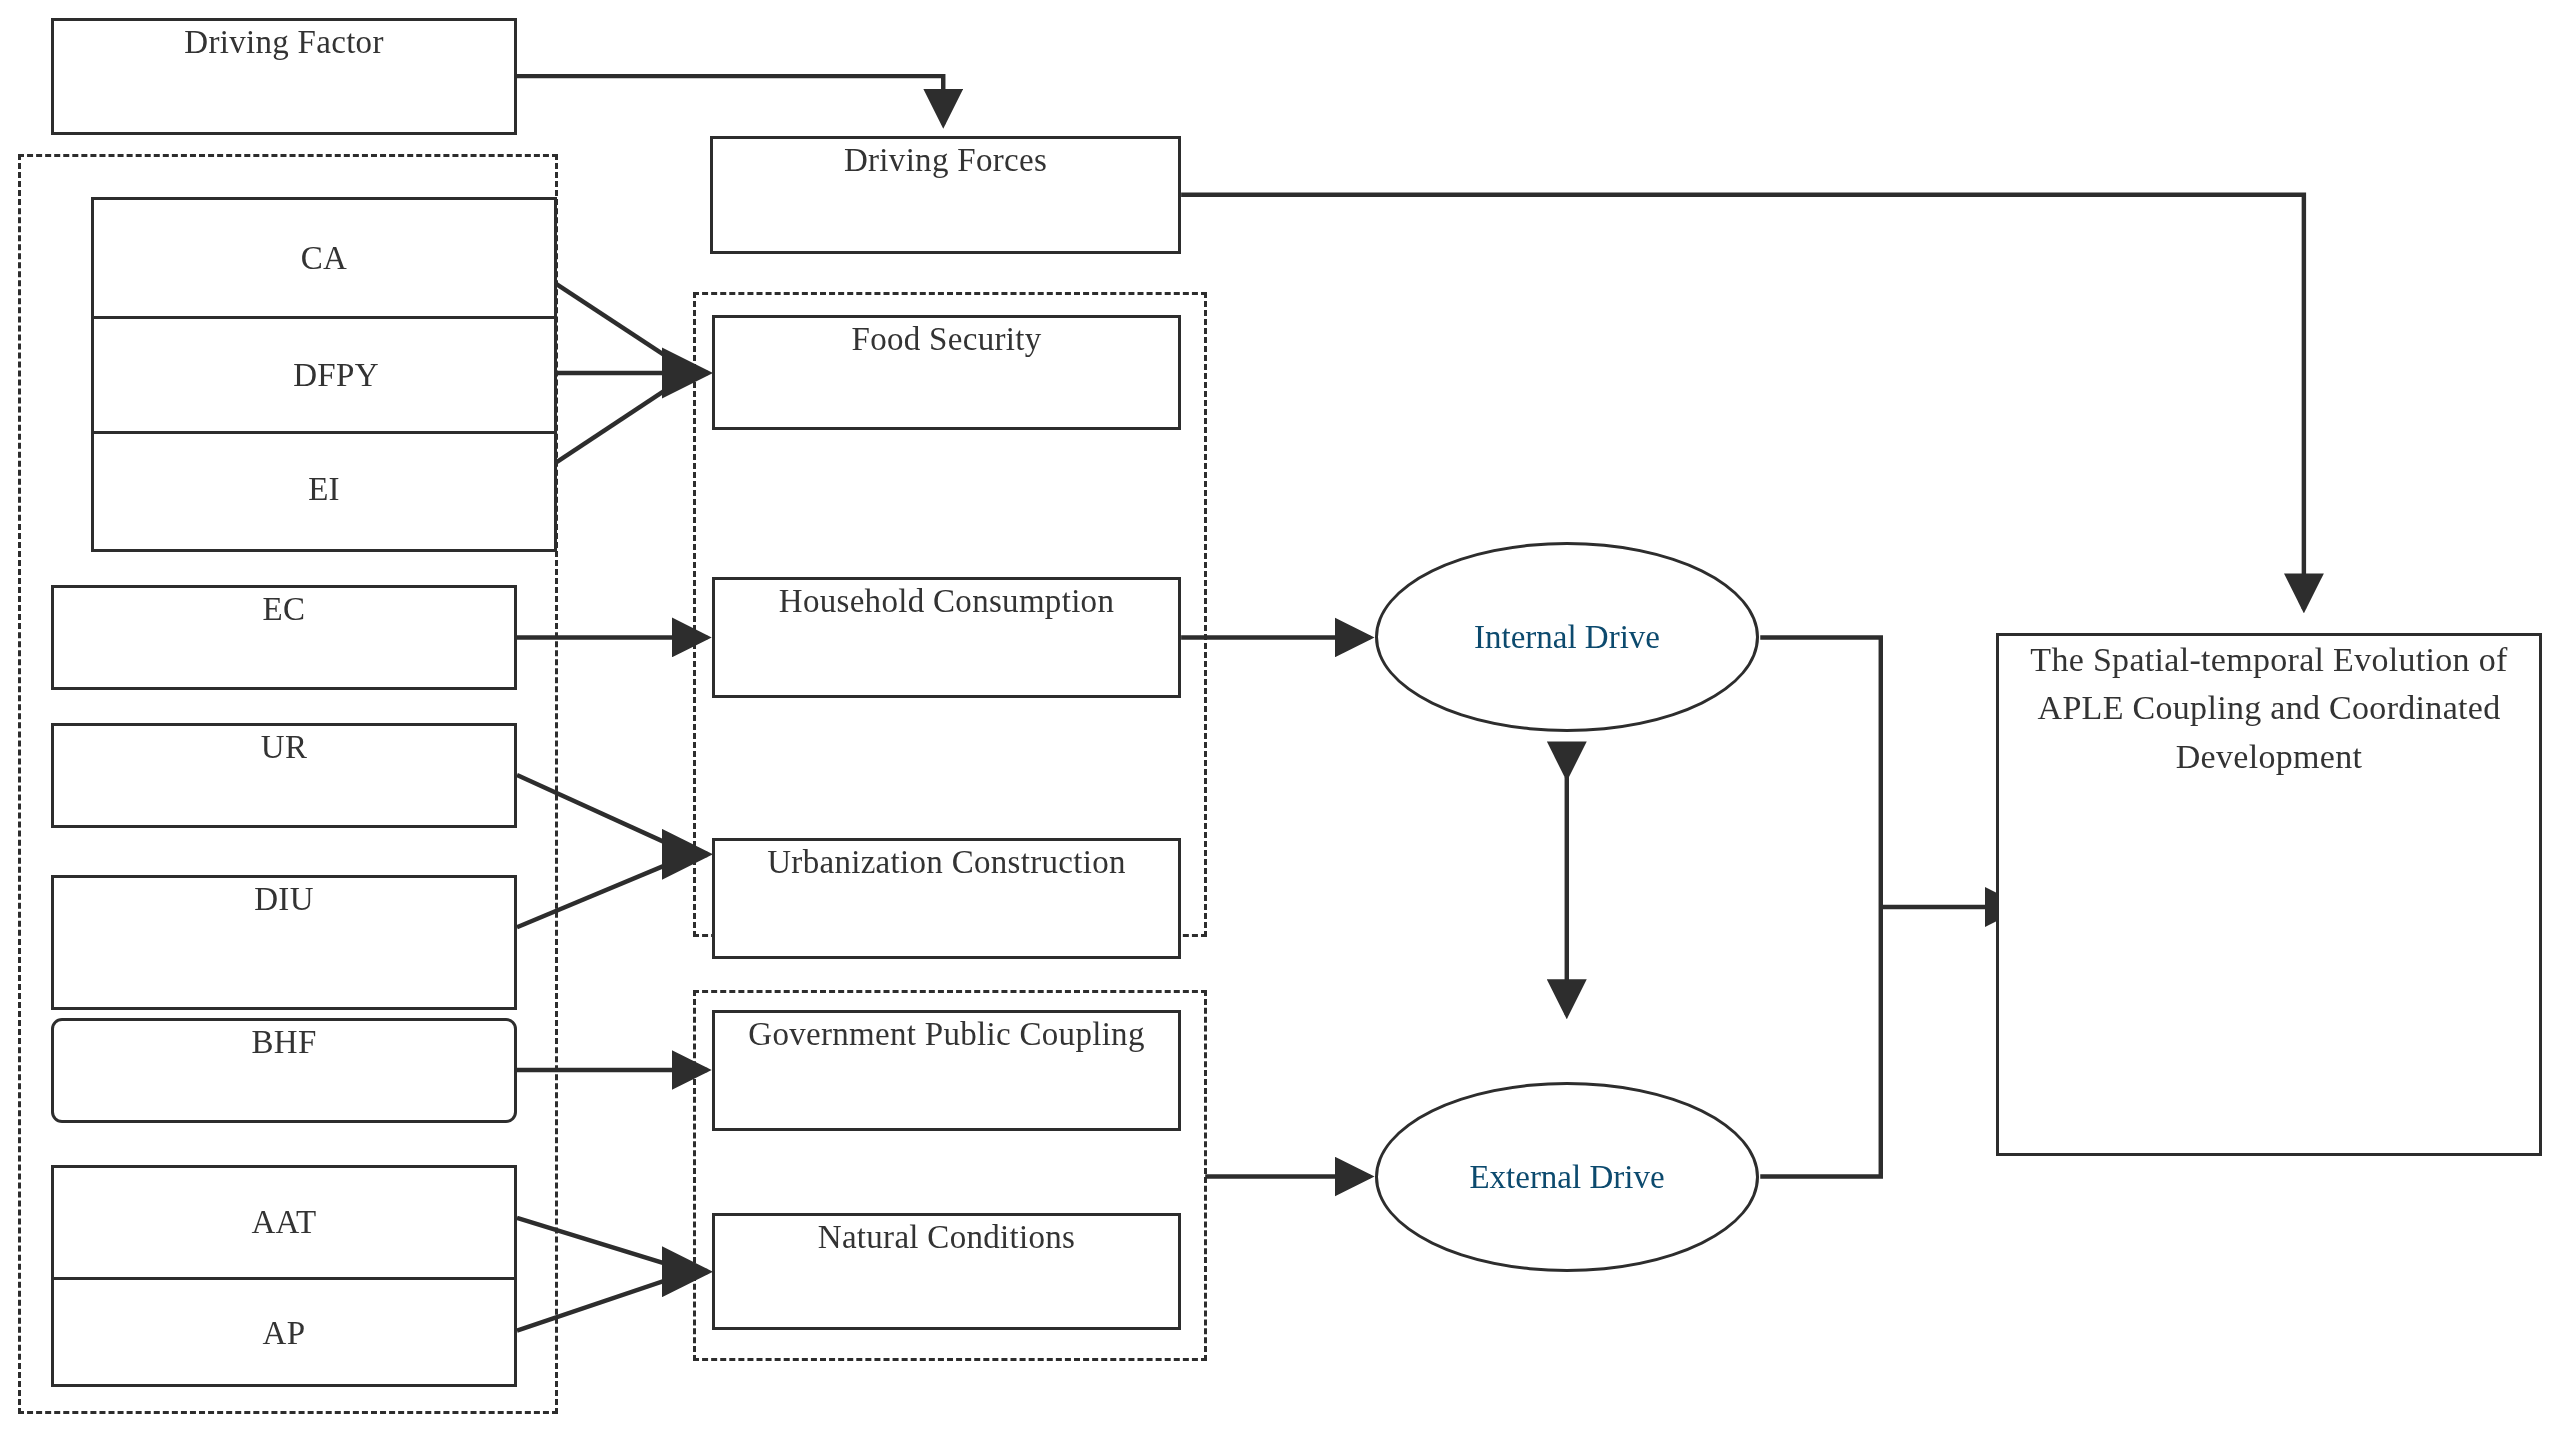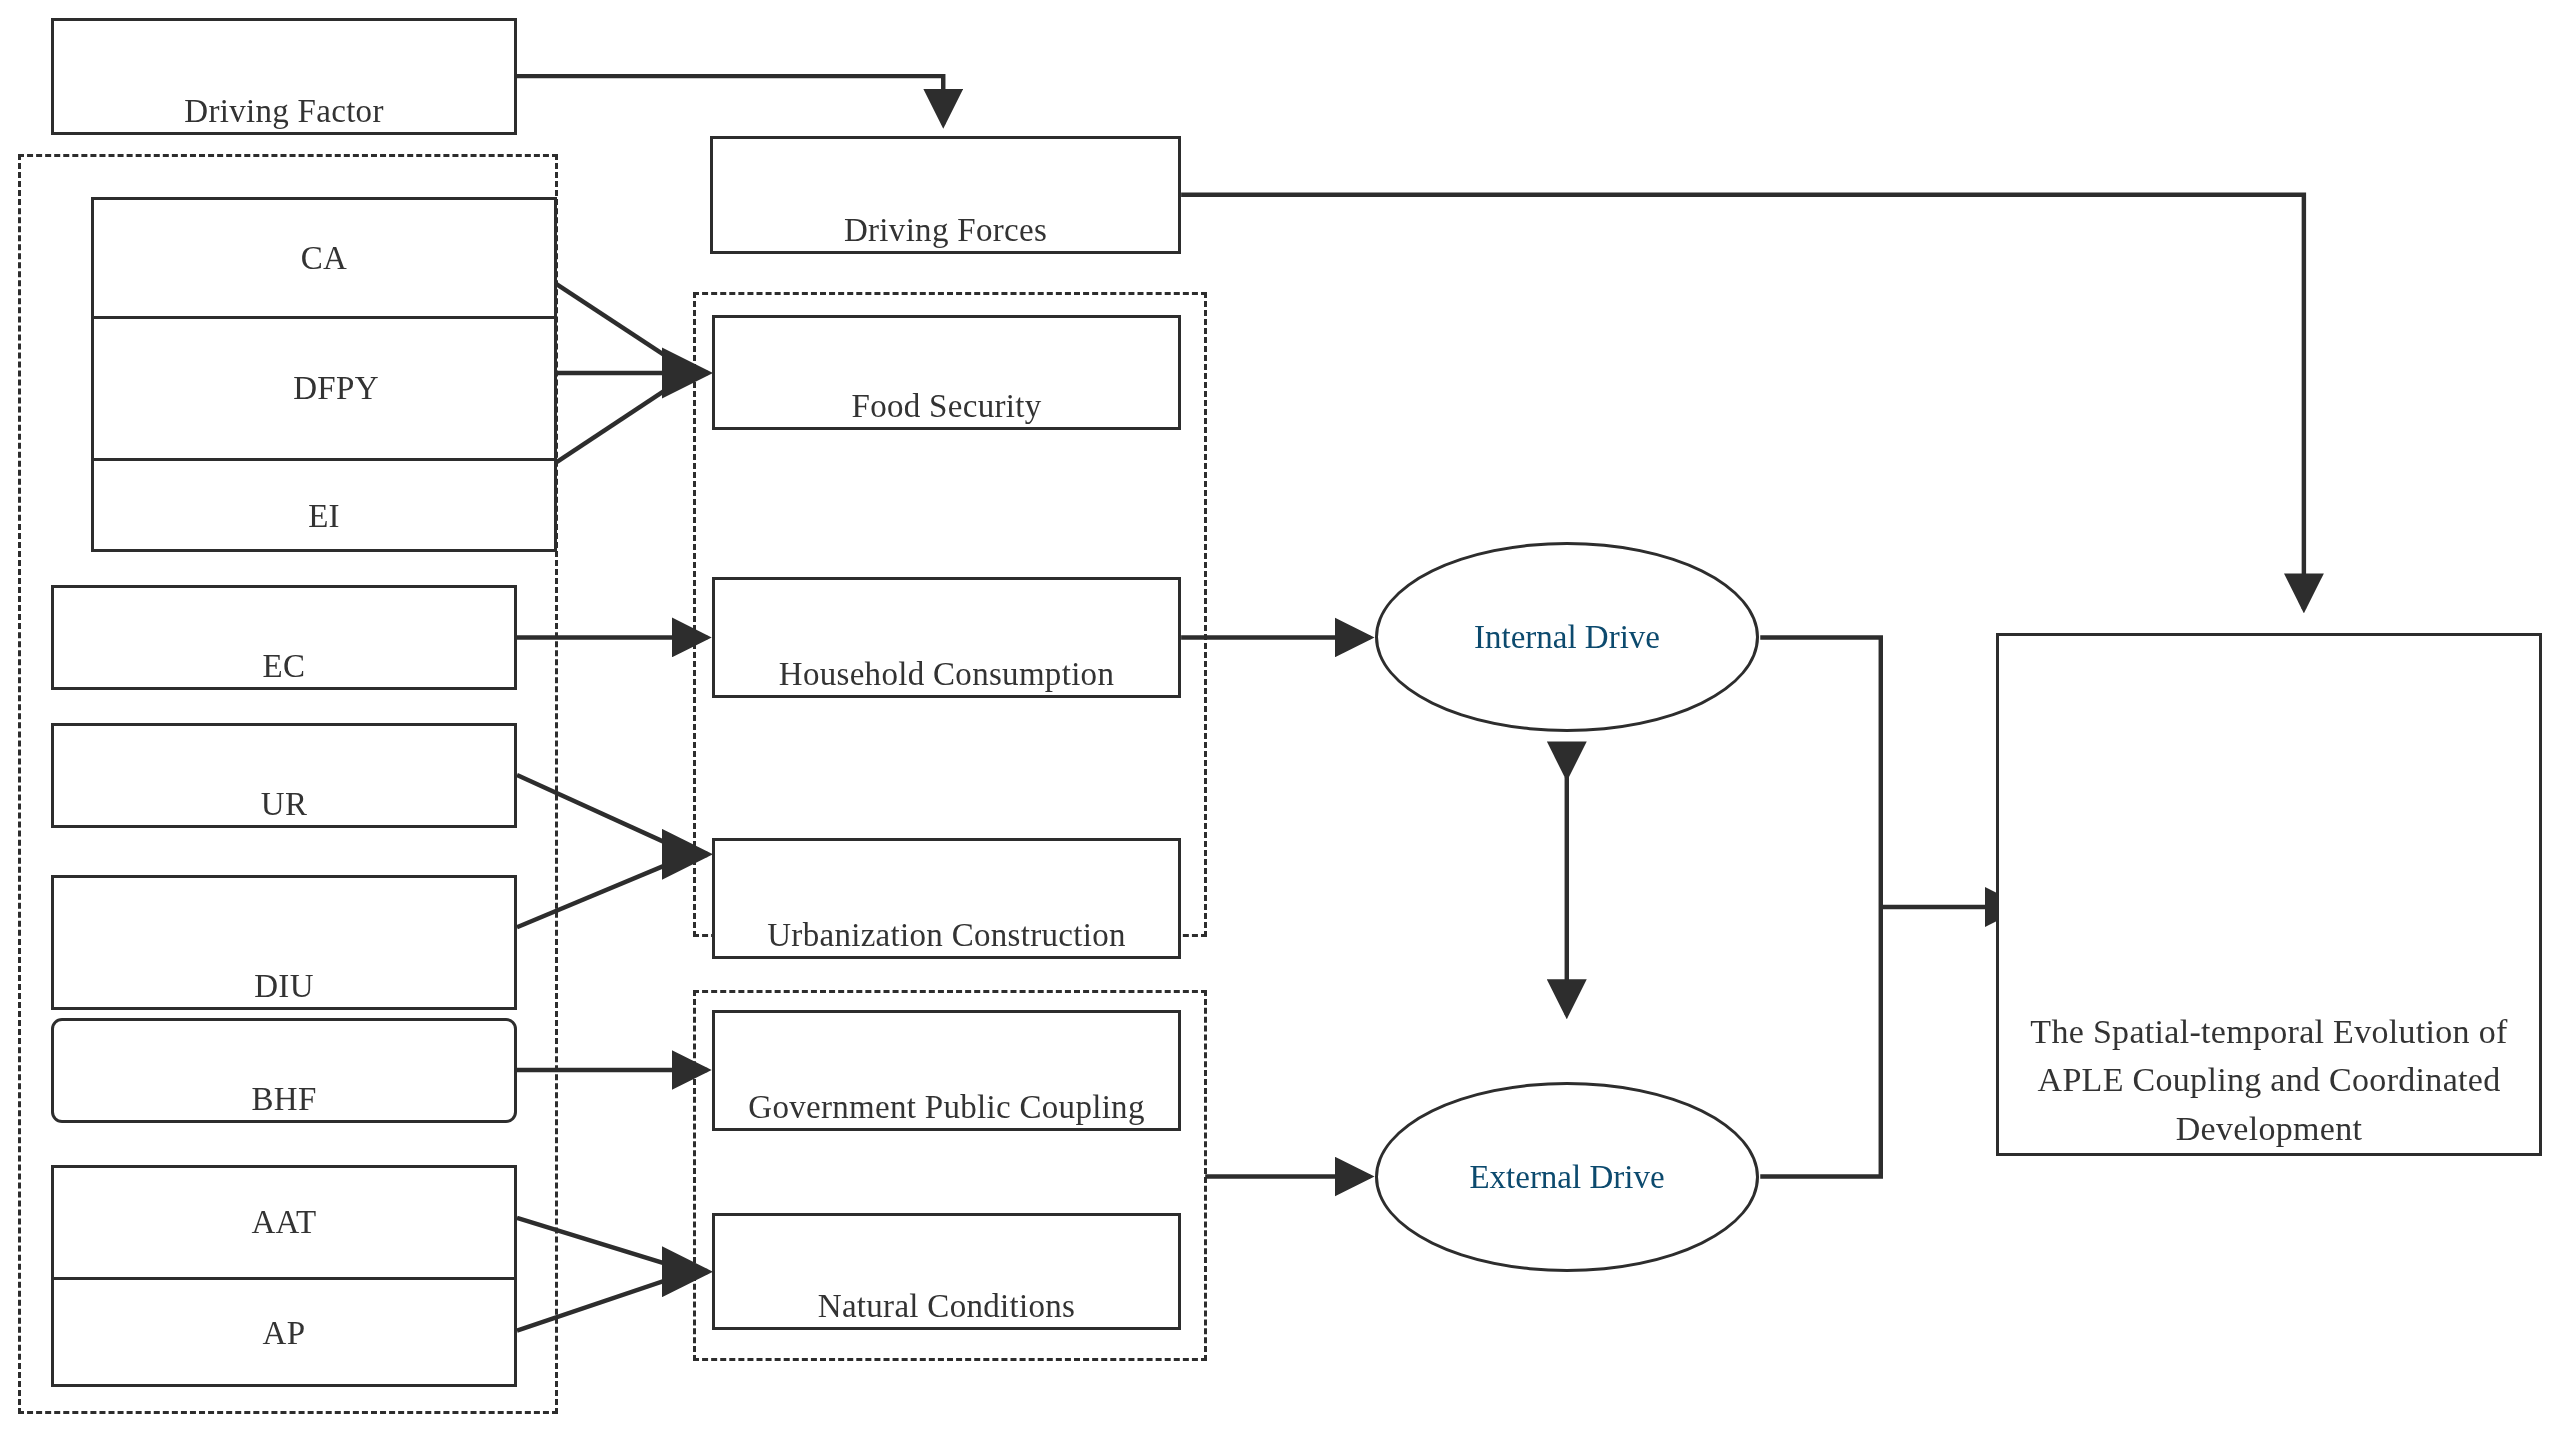--- a/index.html
+++ b/index.html
@@ -23,21 +23,21 @@
     top: 0;
     width: 2576px;
     height: 1429px;
   }
   .node {
     position: absolute;
     box-sizing: border-box;
     border: 3.2px solid #2d2d2d;
     background: #ffffff;
     display: flex;
-    align-items: flex-end;
+    align-items: flex-start;
     justify-content: center;
     text-align: center;
     color: #333333;
     font-size: 33px;
     line-height: 1.28;
     letter-spacing: 0.3px;
     padding: 0 11.4px;
   }
   .node.stack {
     padding: 0;
@@ -131,21 +131,21 @@
   <div class="dashbox" style="left:693px; top:990px; width:514px; height:371px;"></div>
 
   <div class="node" style="left:51px; top:18px; width:466px; height:117px;">
     <span>Driving Factor</span>
   </div>
 
   <div class="node stack" style="left:51px; top:197px; width:466px; height:355px;margin-left:40px;">
     <div class="cell" style="height:116px;">
       <span>CA</span>
     </div>
-    <div class="cell" style="height:142px;padding-left:24px;">
+    <div class="cell" style="height:115px;padding-left:24px;">
       <span>DFPY</span>
     </div>
     <div class="cell" style="height:114px;">
       <span>EI</span>
     </div>
   </div>
 
   <div class="node" style="left:51px; top:585px; width:466px; height:105px;">
     <span>EC</span>
   </div>

